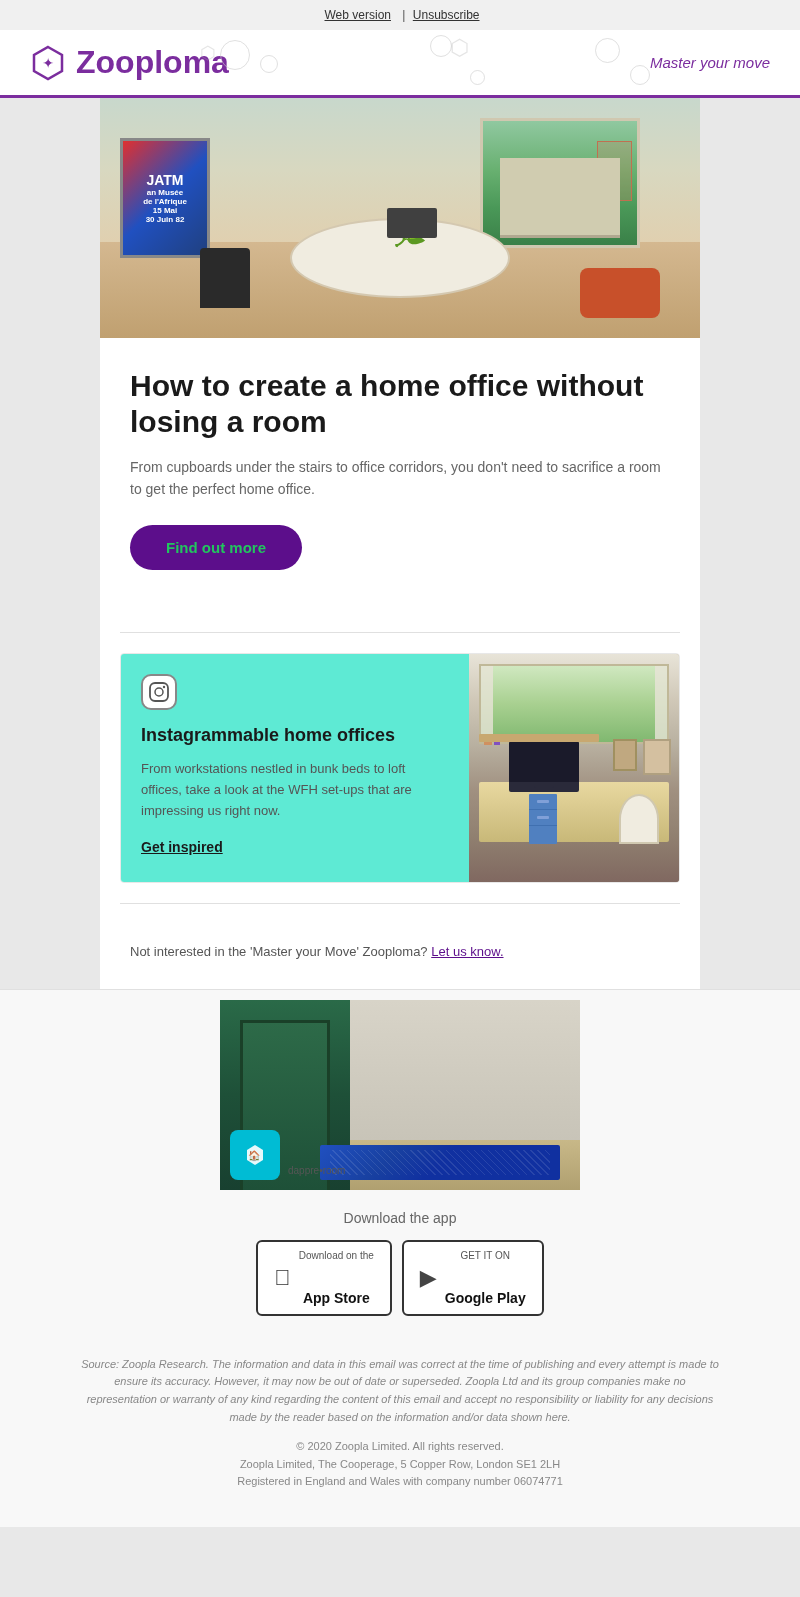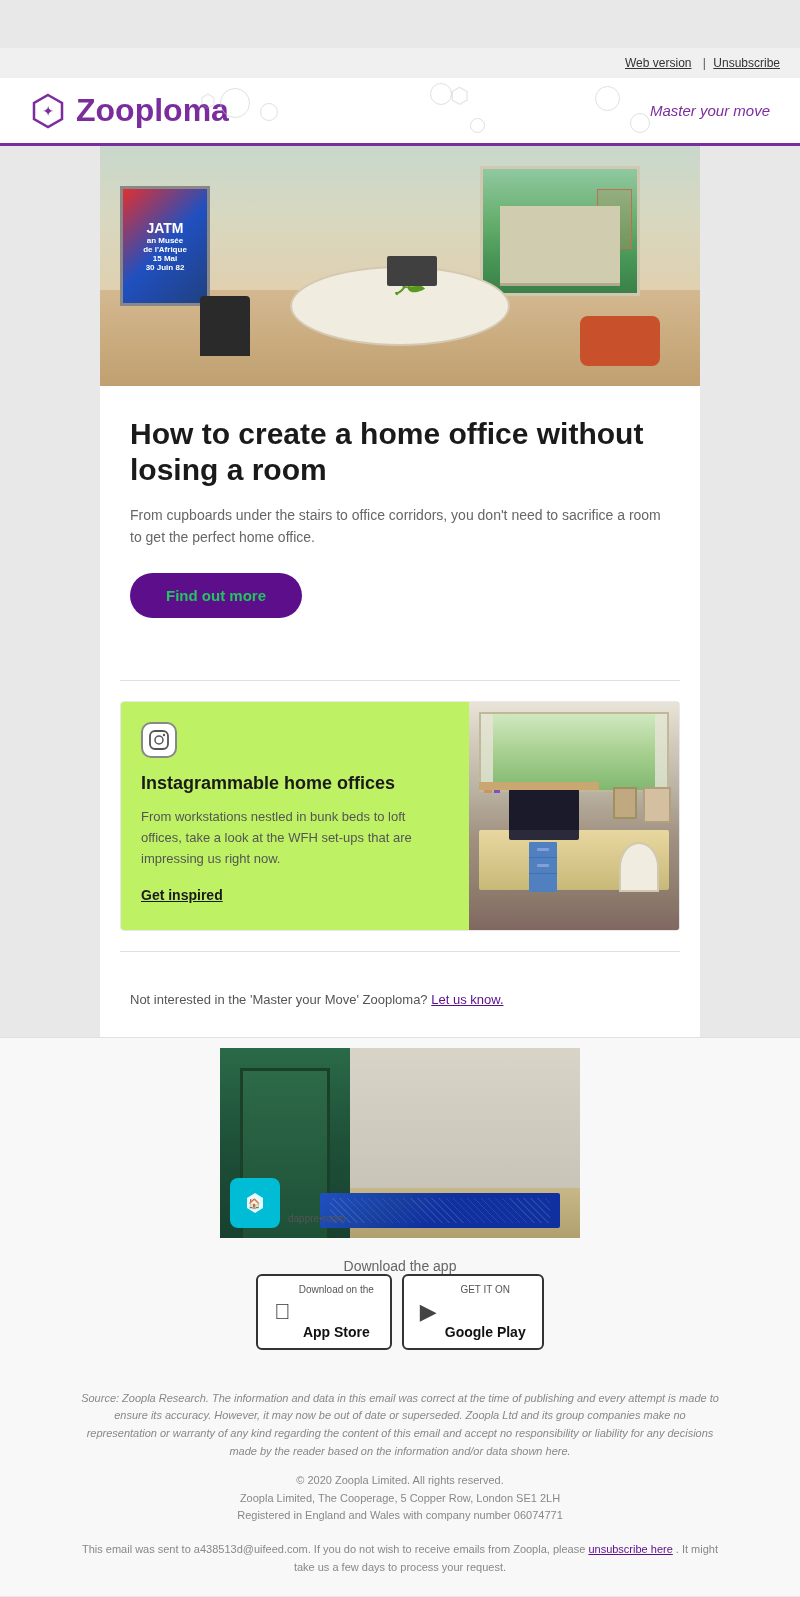--- a/index.html
+++ b/index.html
@@ -6,25 +6,24 @@
     body {
       background: #e8e8e8;
       font-family: Arial, Helvetica, sans-serif;
       width: 800px;
       min-height: 1597px;
     }
 
     
     .top-bar {
       background: #f0f0f0;
-      text-align: right;
+      text-align: center;
       padding: 8px 20px;
       font-size: 12px;
       color: #555;
-      margin-top: 48px;
     }
     .top-bar a {
       color: #333;
       text-decoration: underline;
     }
     .top-bar span {
       margin: 0 4px;
     }
 
     
@@ -180,21 +179,21 @@
       margin: 10px 20px 20px 20px;
       border: 1px solid #e8e8e8;
       border-radius: 4px;
       display: flex;
       overflow: hidden;
       min-height: 230px;
     }
     .insta-card-left {
       flex: 1;
       padding: 20px;
-      background: #bef264;
+      background: #5eead4;
     }
     .insta-icon {
       width: 36px;
       height: 36px;
       border: 2px solid #888;
       border-radius: 10px;
       display: flex;
       align-items: center;
       justify-content: center;
       margin-bottom: 14px;
@@ -321,20 +320,21 @@
       font-size: 11px;
       color: #444;
     }
     .app-download-section {
       text-align: center;
       padding: 20px;
     }
     .app-download-label {
       font-size: 14px;
       color: #666;
+      margin-bottom: 14px;
     }
     .app-buttons {
       display: flex;
       justify-content: center;
       gap: 10px;
     }
     .app-btn {
       display: flex;
       align-items: center;
       gap: 8px;
@@ -588,18 +588,13 @@
       </a>
     </div>
   </div>
 </div>
 
 <div class="footer">
   <p style="margin-bottom:12px;font-style:italic;">Source: Zoopla Research. The information and data in this email was correct at the time of publishing and every attempt is made to ensure its accuracy. However, it may now be out of date or superseded. Zoopla Ltd and its group companies make no representation or warranty of any kind regarding the content of this email and accept no responsibility or liability for any decisions made by the reader based on the information and/or data shown here.</p>
   <p>© 2020 Zoopla Limited. All rights reserved.</p>
   <p>Zoopla Limited, The Cooperage, 5 Copper Row, London SE1 2LH</p>
   <p style="margin-bottom:16px;">Registered in England and Wales with company number 06074771</p>
-  <p class="footer-note">
-    <span>This email was sent to a438513d@uifeed.com. If you do not wish to receive emails from Zoopla, please</span>
-    <a href="#">unsubscribe here</a>
-    <span>. It might take us a few days to process your request.</span>
-  </p>
 </div>
 
 </body></html>

